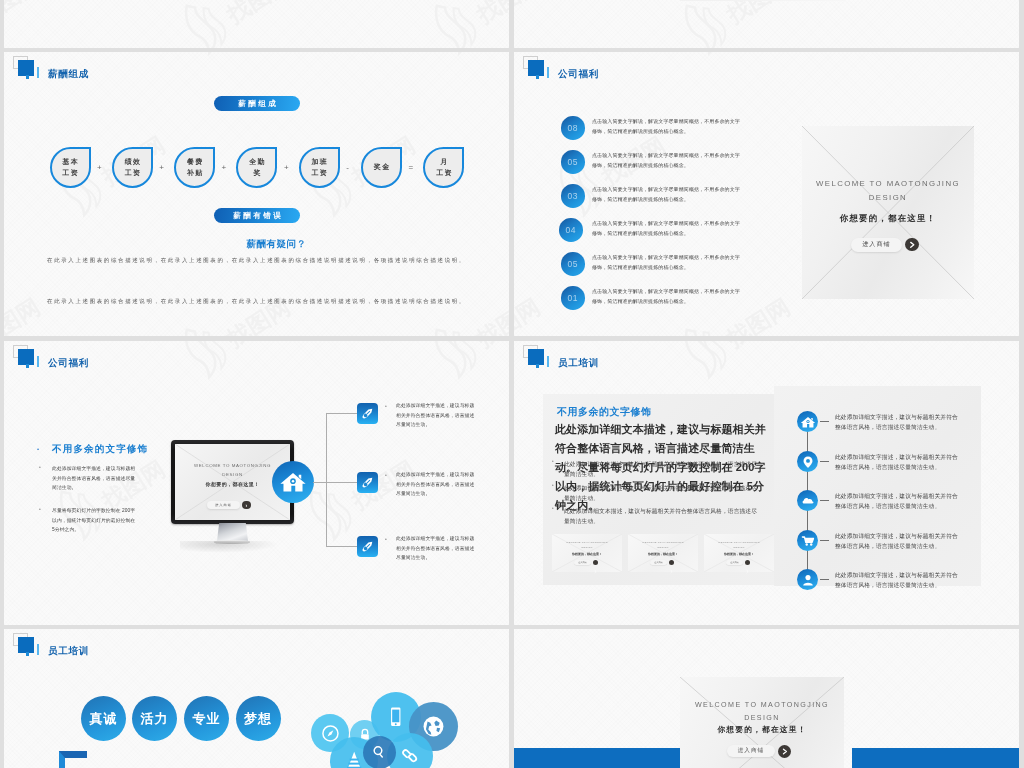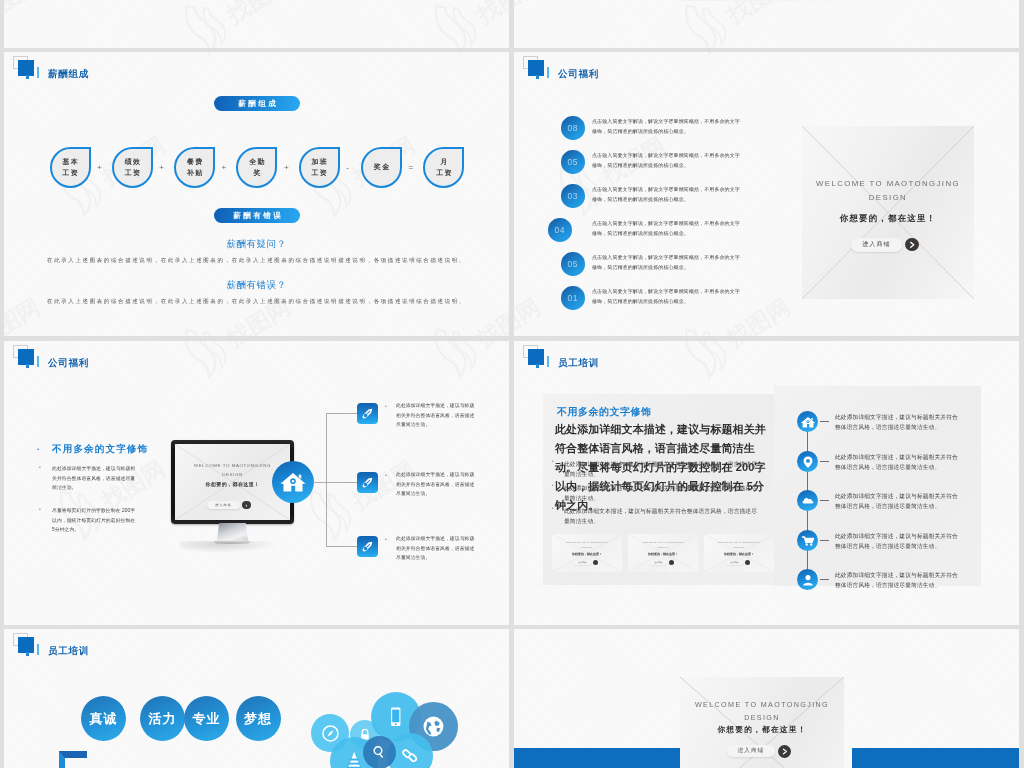--- a/index.html
+++ b/index.html
@@ -30,21 +30,21 @@
      background:linear-gradient(100deg,#0f5fb4 0%,#1b85d5 52%,#2aa9f2 100%);}
 
   
   .drop{position:absolute;width:41px;height:41px;border:2.1px solid #1788dc;
       box-sizing:border-box;background:#ededed;
       border-radius:50% 0 50% 50%;
       display:flex;align-items:center;justify-content:center;
       font-size:7px;color:#404040;line-height:1.58;text-align:center;font-weight:700;letter-spacing:1.3px;text-indent:1.3px;}
   .plus{position:absolute;font-size:8px;color:#666;}
 
-  .sec-t{position:absolute;color:#1b7fd0;font-size:9.5px;font-weight:400;letter-spacing:.5px;}
+  .sec-t{position:absolute;color:#1b7fd0;font-size:9.5px;font-weight:700;letter-spacing:.5px;margin-left:20px;}
   .sec-p{position:absolute;color:#4e4e4e;font-size:5.4px;line-height:1.5;letter-spacing:1.71px;
       white-space:nowrap;}
 
   
   .numc{position:absolute;width:23.5px;height:23.5px;border-radius:50%;
      background:linear-gradient(145deg,#15559c 0%,#1c7cc6 38%,#1f95dd 70%,#2aa8ec 100%);
      color:rgba(255,255,255,.62);font-size:8.5px;font-weight:400;display:flex;align-items:center;
      justify-content:center;letter-spacing:.5px;}
   .numtxt{position:absolute;font-size:5px;color:#3f3f3f;line-height:1.96;letter-spacing:.1px;}
 
@@ -242,21 +242,20 @@
         <div class="drop" style="left: 419.3px; top: 94.5px;">
           <div>
             <div>月</div>
             <div>工资</div>
           </div>
         </div>
       </div>
     <div class="pill" style="left:210px;top:156px;width:86px;height:15px">薪酬有错误</div>
     <div class="sec-t" style="left:0;top:186px;width:505px;text-align:center">薪酬有疑问？</div>
     <div class="sec-p" style="left:0;top:204px;width:505px;text-align:center">在此录入上述图表的综合描述说明，在此录入上述图表的，在此录入上述图表的综合描述说明描述说明，各项描述说明综合描述说明。</div>
-    <div class="sec-t" style="left:0;top:227px;width:505px;text-align:center">薪酬有错误？</div>
     <div class="sec-p" style="left:0;top:245px;width:505px;text-align:center">在此录入上述图表的综合描述说明，在此录入上述图表的，在此录入上述图表的综合描述说明描述说明，各项描述说明综合描述说明。</div>
   </div>
 
   <div class="slide" id="s2" style="left:514px;top:52px;width:505px;height:284px">
     <div class="wm" style="width: 505px; height: 284px;">
         <div class="wmi" style="left:-90px;top:-77px;transform:rotate(-32deg)"><svg width="126" height="60" viewBox="0 0 126 60">
             <path fill="none" stroke="#f1f1f1" stroke-width="2.6" d="M20 4 C10 15 9 27 14 36 C18 42 18 48 14 56 C26 53 31 43 28 33 C26 23 22 17 26 10 Z"></path>
             <path fill="none" stroke="#f1f1f1" stroke-width="2.1" d="M33 15 C27 24 27 32 31 38 C33 43 33 48 29 55 C38 52 42 43 39 36 C37 29 34 24 37 18 Z"></path>
             <text x="50" y="44" font-family="DejaVu Sans, sans-serif" font-size="23" font-weight="bold" fill="#f1f1f1">找图网</text>
           </svg></div>
@@ -294,21 +293,21 @@
       <div class="bar"></div>
       <div class="ttl">公司福利</div>
     </div>
     <div class="body" id="numlist">
         <div class="numc" style="left: 47px; top: 64px;">08</div>
         <div class="numtxt" style="left: 78px; top: 65px; width: 152px;">点击输入简要文字解说，解说文字尽量精简概括，不用多余的文字修饰，简洁精准的解说所提炼的核心概念。</div>
         <div class="numc" style="left: 47px; top: 98px;">05</div>
         <div class="numtxt" style="left: 78px; top: 99px; width: 152px;">点击输入简要文字解说，解说文字尽量精简概括，不用多余的文字修饰，简洁精准的解说所提炼的核心概念。</div>
         <div class="numc" style="left: 47px; top: 132px;">03</div>
         <div class="numtxt" style="left: 78px; top: 133px; width: 152px;">点击输入简要文字解说，解说文字尽量精简概括，不用多余的文字修饰，简洁精准的解说所提炼的核心概念。</div>
-        <div class="numc" style="left: 34px; top: 166px;">04</div>
+        <div class="numc" style="left: 45px; top: 166px;">04</div>
         <div class="numtxt" style="left: 78px; top: 167px; width: 152px;">点击输入简要文字解说，解说文字尽量精简概括，不用多余的文字修饰，简洁精准的解说所提炼的核心概念。</div>
         <div class="numc" style="left: 47px; top: 200px;">05</div>
         <div class="numtxt" style="left: 78px; top: 201px; width: 152px;">点击输入简要文字解说，解说文字尽量精简概括，不用多余的文字修饰，简洁精准的解说所提炼的核心概念。</div>
         <div class="numc" style="left: 47px; top: 234px;">01</div>
         <div class="numtxt" style="left: 78px; top: 235px; width: 152px;">点击输入简要文字解说，解说文字尽量精简概括，不用多余的文字修饰，简洁精准的解说所提炼的核心概念。</div>
       </div>
     <div class="wbox" id="wbox2" style="left:288px;top:74px;width:172px;height:173px">
         <svg width="172" height="173" viewBox="0 0 172 173">
           <line x1="0" y1="0" x2="172" y2="173" stroke="#c6c6c6" stroke-width=".7"></line>
           <line x1="172" y1="0" x2="0" y2="173" stroke="#c6c6c6" stroke-width=".7"></line>
@@ -546,21 +545,21 @@
       <div class="tex"></div>
     <div class="hdr" style="left:14px;top:8px">
       <div class="ghost"></div>
       <div class="sq"></div>
       <div class="tick"></div>
       <div class="bar"></div>
       <div class="ttl">员工培训</div>
     </div>
     <div class="body" id="s5body">
         <div class="valc" style="left:77px;top:67px;width:45px;height:45px">真诚</div>
-        <div class="valc" style="left:136px;top:67px;width:45px;height:45px">活力</div>
+        <div class="valc" style="left:128px;top:67px;width:45px;height:45px">活力</div>
         <div class="valc" style="left:180px;top:67px;width:45px;height:45px">专业</div>
         <div class="valc" style="left:231.5px;top:67px;width:45px;height:45px">梦想</div>
         <div class="bubble" style="left:307px;top:85px;width:38px;height:38px;background:rgba(82,198,240,.95)">
           <svg width="20.900000000000002" height="20.900000000000002" viewBox="0 0 20.900000000000002 20.900000000000002">
             <circle cx="10.450000000000001" cy="10.450000000000001" r="7.524000000000001" fill="none" stroke="#fff" stroke-width="1.4630000000000003"></circle>
             <path fill="#fff" d="M13.376000000000001 7.315 L9.405000000000001 9.405000000000001 L7.524000000000001 13.585000000000003 L11.495000000000003 11.495000000000003 Z"></path>
           </svg>
         </div>
         <div class="bubble" style="left:346px;top:91px;width:29px;height:29px;background:rgba(82,198,240,.82)">
           <svg width="15.950000000000001" height="15.950000000000001" viewBox="0 0 15.950000000000001 15.950000000000001">

